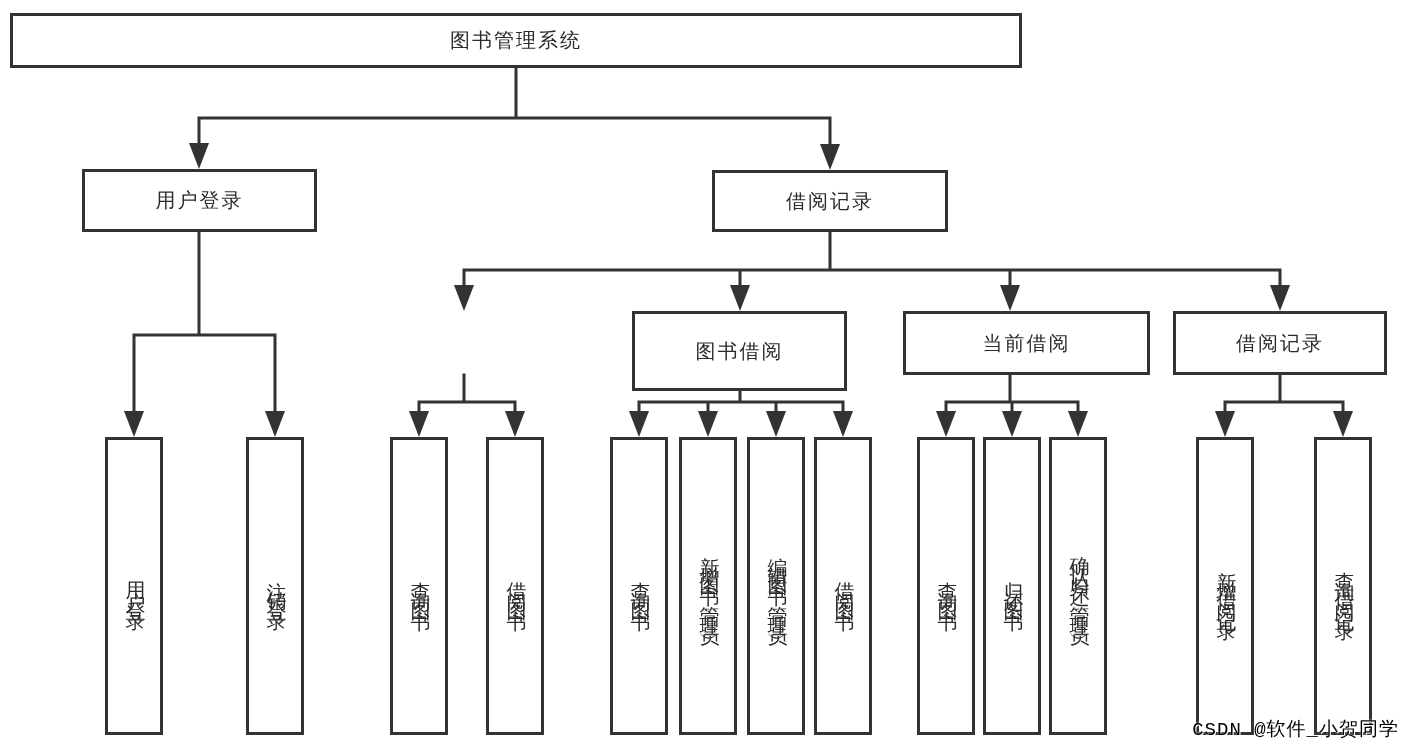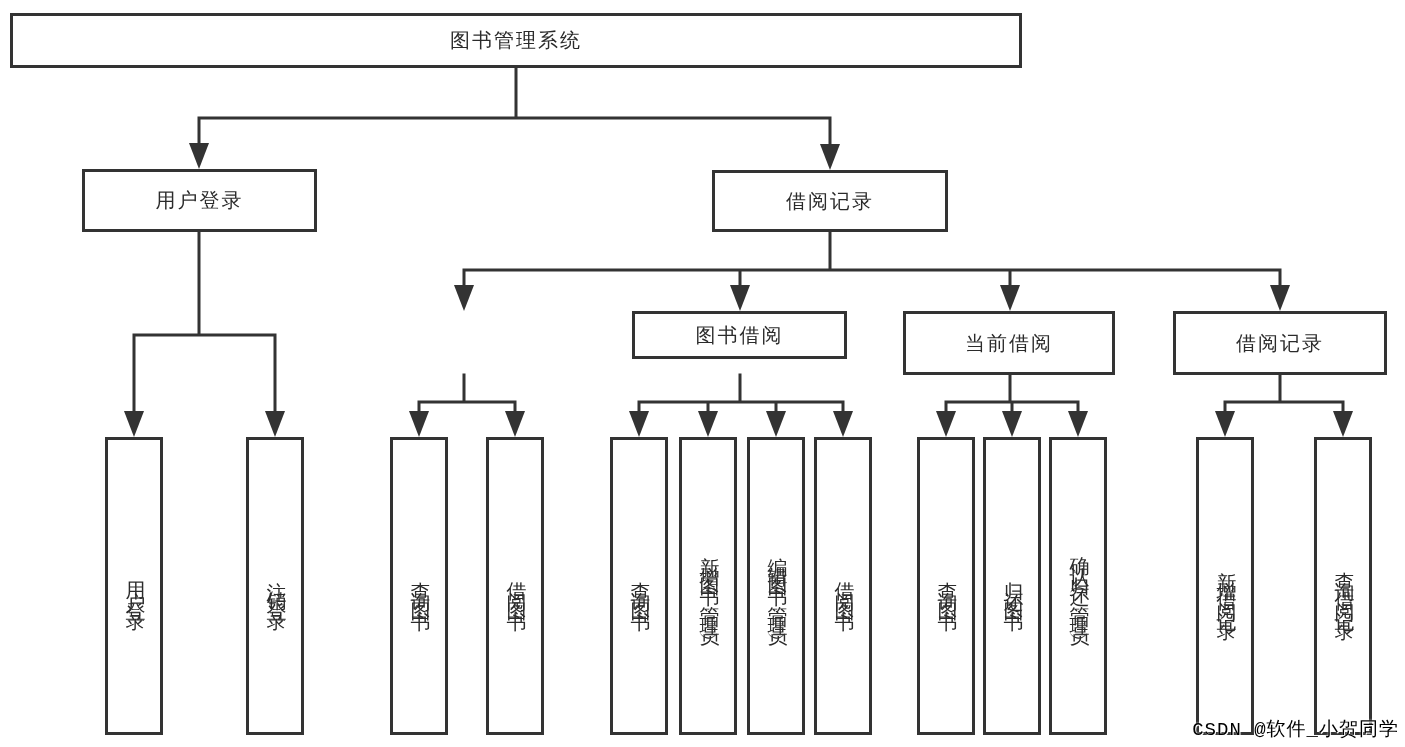--- a/index.html
+++ b/index.html
@@ -94,22 +94,22 @@
       <polygon points="1215,411 1235,411 1225,437"></polygon>
       <polygon points="1333,411 1353,411 1343,437"></polygon>
     </g>
   </svg>
 
   <div class="node h-node" style="left:10px; top:13px; width:1012px; height:55px;">图书管理系统</div>
 
   <div class="node h-node" style="left:82px; top:169px; width:235px; height:63px;">用户登录</div>
   <div class="node h-node" style="left:712px; top:170px; width:236px; height:62px;">借阅记录</div>
 
-  <div class="node h-node" style="left:632px; top:311px; width:215px; height:48px;">图书借阅</div>
-  <div class="node h-node" style="left:903px; top:311px; width:212px; height:64px;">当前借阅</div>
+  <div class="node h-node" style="left:632px; top:311px; width:215px; height:80px;">图书借阅</div>
+  <div class="node h-node" style="left:903px; top:311px; width:247px; height:64px;">当前借阅</div>
   <div class="node h-node" style="left:1173px; top:311px; width:214px; height:64px;">借阅记录</div>
 
   <div class="node v-node" style="left:105px;">用户登录</div>
   <div class="node v-node" style="left:246px;">注销登录</div>
 
   <div class="node v-node" style="left:390px;">查询图书</div>
   <div class="node v-node" style="left:486px;">借阅图书</div>
 
   <div class="node v-node" style="left:610px;">查询图书</div>
   <div class="node v-node" style="left:679px;">新增图书（管理员）</div>

